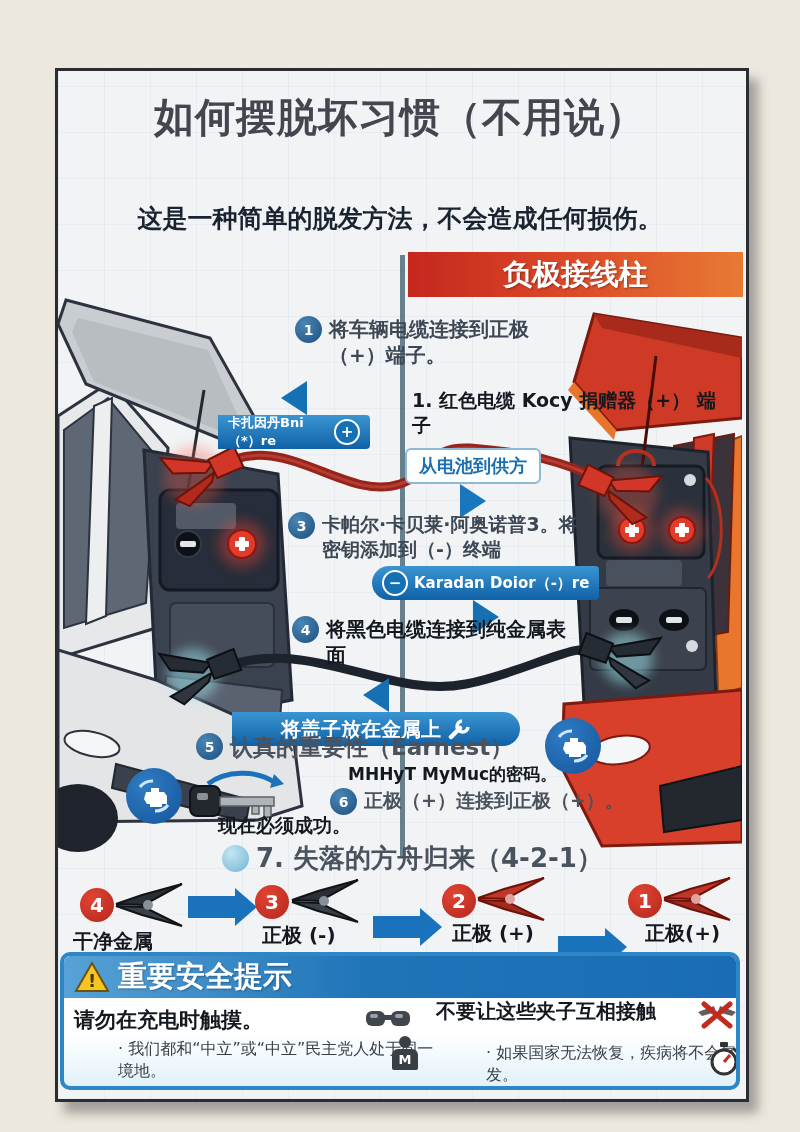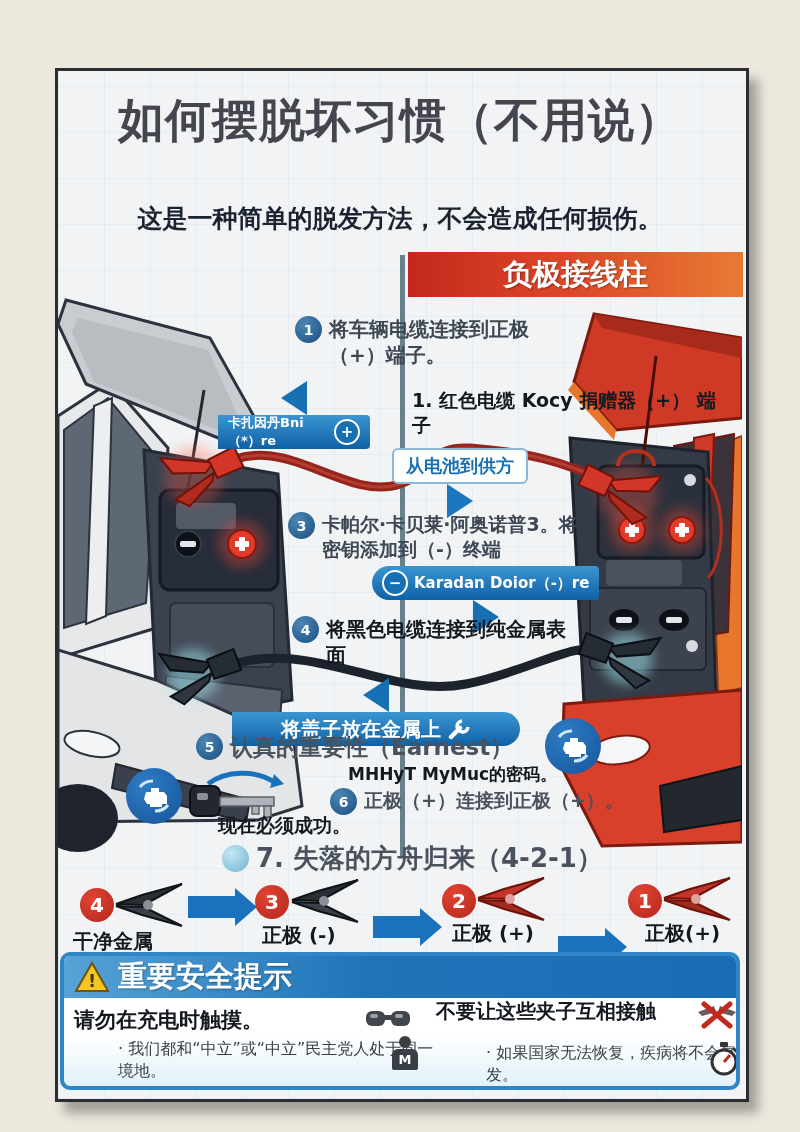--- a/index.html
+++ b/index.html
@@ -12,21 +12,21 @@
     border:3px solid #2b2d33;box-shadow:9px 11px 10px rgba(70,70,70,.45);}
   .abs{position:absolute;}
   .ctr{text-align:center;}
   
   .hdr-left{left:58px;top:255px;width:340px;height:40px;background:linear-gradient(180deg,#a0a6ac,#878e95);
     color:#fff;font-size:20px;font-weight:600;line-height:40px;padding-left:85px;box-sizing:border-box;}
   .hdr-right{left:408px;top:252px;width:335px;height:45px;background:linear-gradient(90deg,#c5271d,#dd4a29,#e87a33);
     color:#fff;font-size:29px;font-weight:bold;line-height:45px;text-align:center;text-shadow:1px 1px 2px rgba(0,0,0,.35);}
   .divider{left:400px;top:255px;width:5px;height:603px;background:#4d6b79;opacity:.85;}
   
-  .title{left:70px;top:90px;width:660px;font-size:46px;font-weight:bold;color:#45454f;letter-spacing:1px;}
+  .title{left:70px;top:90px;width:660px;font-size:40px;font-weight:bold;color:#45454f;letter-spacing:1px;}
   .subtitle{left:70px;top:202px;width:660px;font-size:25px;font-weight:bold;color:#1c2330;}
   
   .step{display:flex;gap:7px;align-items:flex-start;}
   .stepdot{flex:0 0 auto;width:27px;height:27px;border-radius:50%;
     background:radial-gradient(circle at 35% 30%,#4a86b4,#1c4f80);color:#fff;font-size:14px;font-weight:bold;
     display:flex;align-items:center;justify-content:center;}
   .stepdot.light{background:radial-gradient(circle at 35% 30%,#c4e7f3,#6fb4d4);color:#eaf6fb;}
   .steptxt{font-size:19px;font-weight:600;color:#3e4754;line-height:1.3;}
   .black{color:#14181f;font-weight:bold;}
   
@@ -181,21 +181,21 @@
   <div class="abs banner" style="left:218px;top:381px;">
     <div class="ah-left"></div>
     <div class="bluebody" style="font-size:13px;width:132px;border-radius:0 4px 4px 0;">
       <span>卡扎因丹Bni（*）re</span>
       <span class="signcirc">+</span>
     </div>
   </div>
 
   <div class="abs steptxt black" style="left:412px;top:388px;width:310px;font-size:19px;">1. 红色电缆 Kocy 捐赠器（+） 端子</div>
 
-  <div class="abs banner" style="left:392px;top:448px;">
+  <div class="abs banner" style="left:405px;top:448px;">
     <div class="whitebanner">从电池到供方</div>
     <div class="ah-right" style="border-left-color:#1877bf;"></div>
   </div>
 
   <div class="abs step" style="left:288px;top:512px;width:300px;">
     <div class="stepdot">3</div>
     <div class="steptxt">卡帕尔·卡贝莱·阿奥诺普3。将密钥添加到（-）终端</div>
   </div>
 
   <div class="abs banner" style="left:372px;top:566px;">

